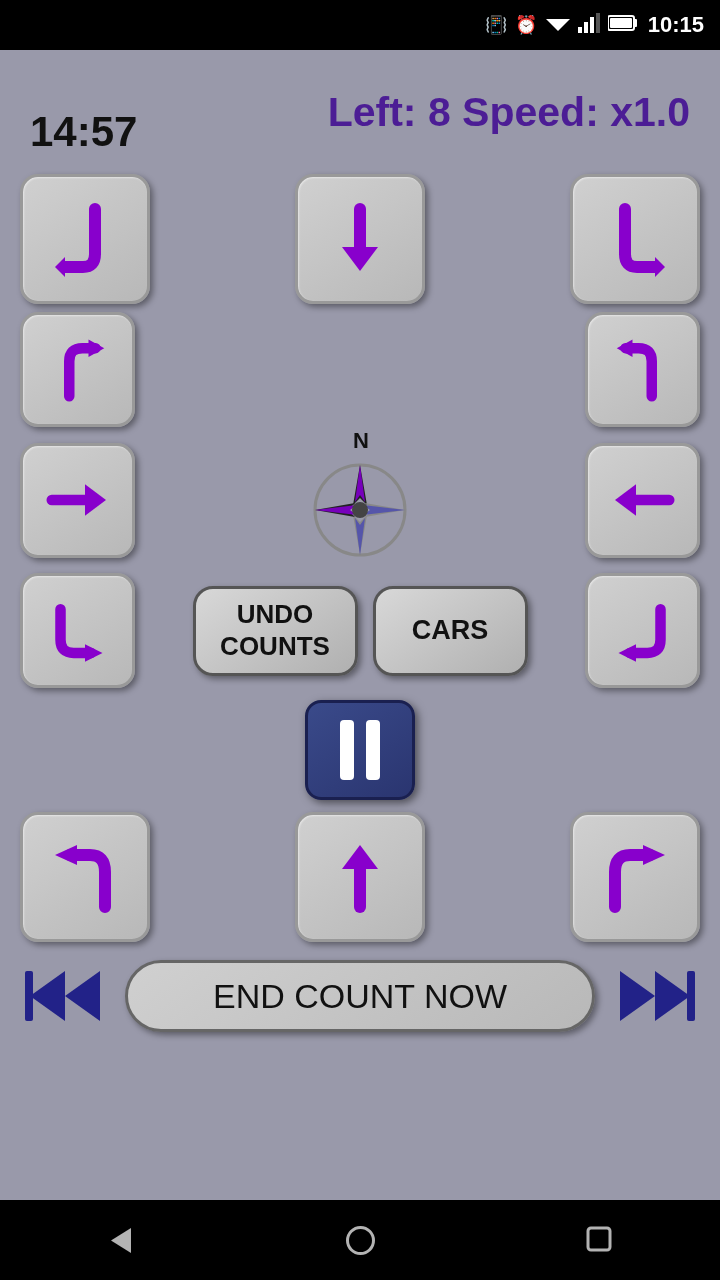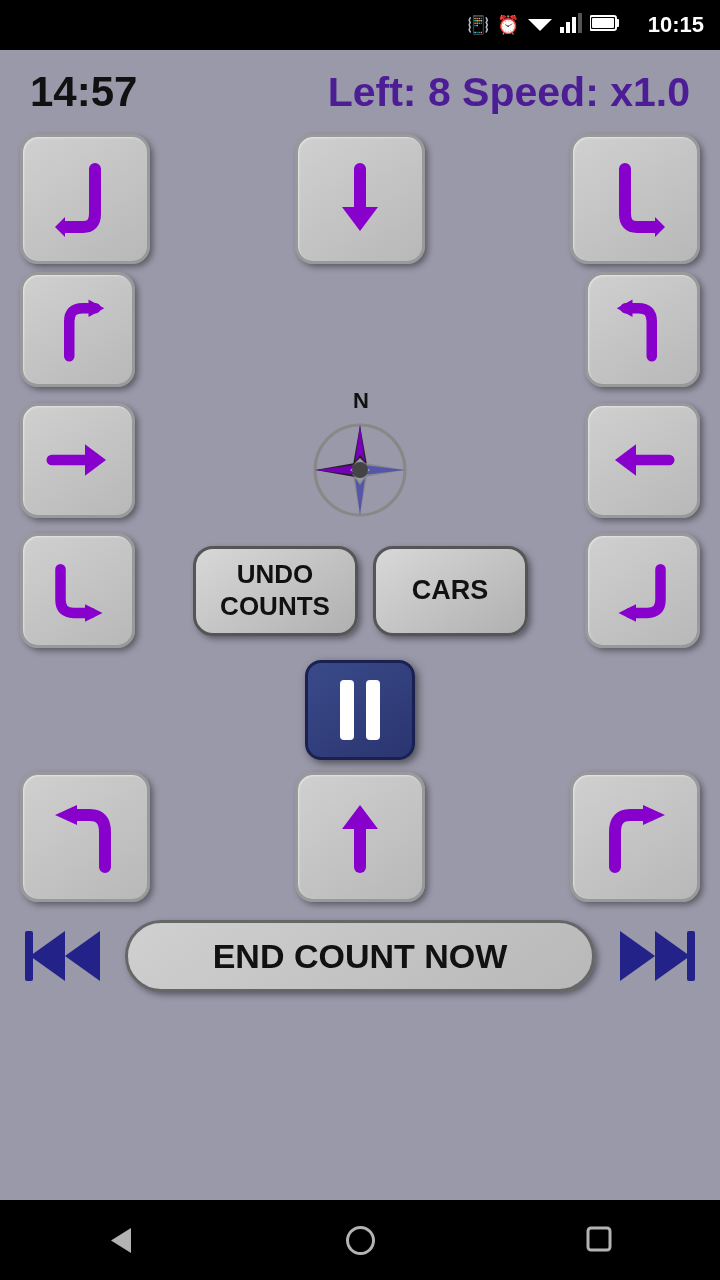--- a/index.html
+++ b/index.html
@@ -28,21 +28,21 @@
       display: flex;
       align-items: center;
       gap: 8px;
       color: white;
       font-size: 18px;
     }
     #status-time {
       color: white;
       font-size: 22px;
       font-weight: bold;
-      margin-left: 20px;
+      margin-left: 2px;
     }
 
     
     #main {
       flex: 1;
       background: #9999aa;
       display: flex;
       flex-direction: column;
       align-items: center;
       padding: 10px 20px 5px 20px;
@@ -55,20 +55,21 @@
       display: flex;
       align-items: center;
       justify-content: space-between;
       padding: 8px 10px;
       margin-bottom: 10px;
     }
     #timer {
       font-size: 42px;
       font-weight: bold;
       color: #111;
+      margin-top: 40px;
     }
     #stats {
       font-size: 41px;
       font-weight: bold;
       color: #4c1d95;
     }
 
     
     .arrow-btn {
       background: linear-gradient(145deg, #d0d0d0, #b8b8b8);
@@ -202,21 +203,21 @@
     }
 
     #end-count-btn {
       flex: 1;
       margin: 0 15px;
       height: 72px;
       background: linear-gradient(145deg, #d0d0d0, #b8b8b8);
       border: 3px solid #666;
       border-radius: 36px;
       font-size: 34px;
-      font-weight: bold;
+      font-weight: normal;
       color: #111;
       cursor: pointer;
       box-shadow: 3px 3px 6px rgba(0,0,0,0.4);
       display: flex;
       align-items: center;
       justify-content: center;
     }
 
     .nav-arrow-btn {
       width: 90px;

